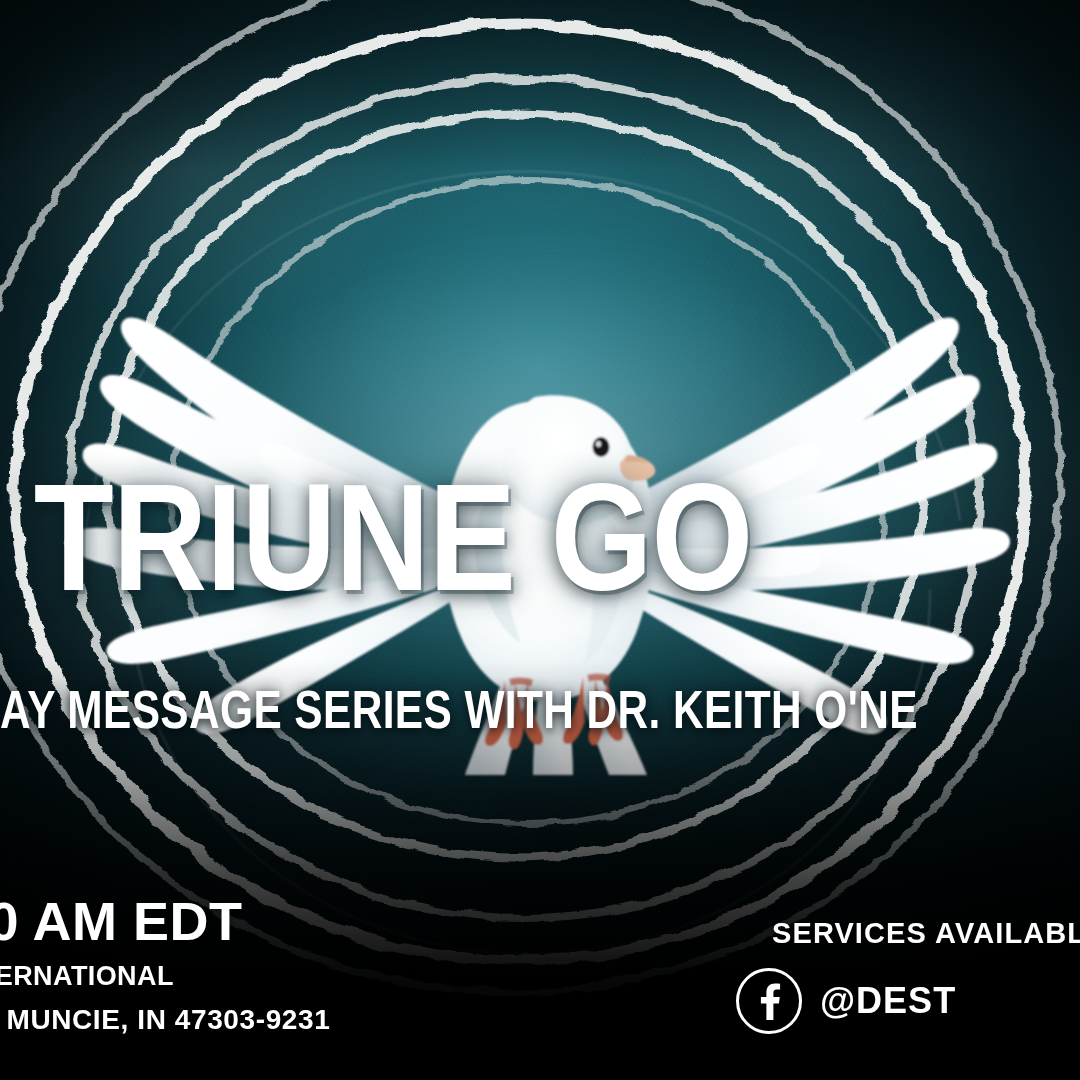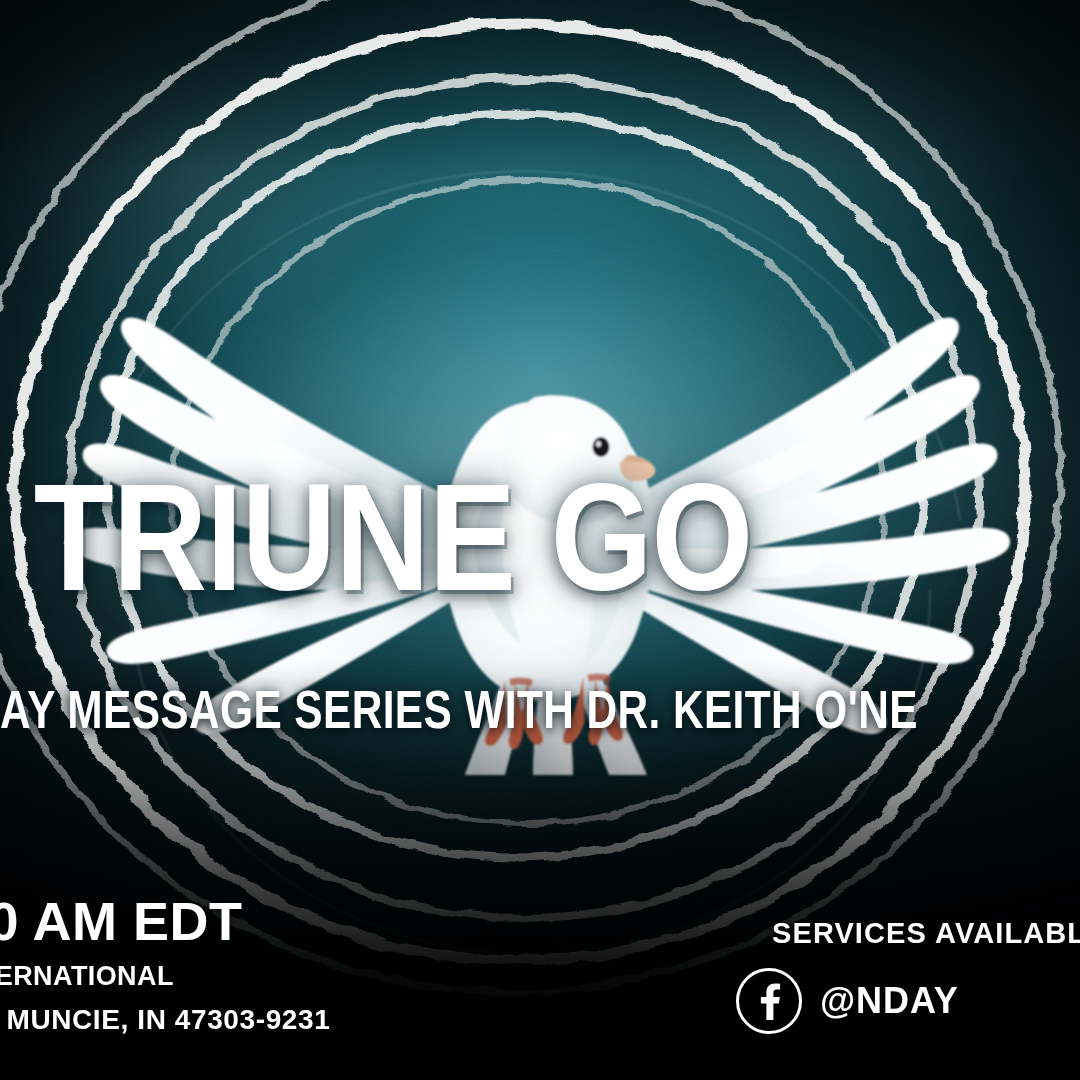--- a/index.html
+++ b/index.html
@@ -343,17 +343,17 @@
   </div>
 
   <div class="info-right">
     <div class="services">SERVICES AVAILABL</div>
     <div class="social-row">
       <div class="fb-icon">
         <svg viewBox="0 0 30 38" xmlns="http://www.w3.org/2000/svg" aria-hidden="true">
           <path d="M19.4 38 V21.6 h5.5 l0.9 -6.6 h-6.4 v-4.2 c0 -1.9 0.6 -3.2 3.3 -3.2 h3.4 V1.7 C25.5 1.6 23.4 1.4 21 1.4 c-5.1 0 -8.6 3.1 -8.6 8.8 v4.8 H6.9 v6.6 h5.5 V38 Z" fill="#ffffff"></path>
         </svg>
       </div>
-      <div class="handle">@NDAY</div>
+      <div class="handle">@DEST</div>
     </div>
   </div>
 
 </div>
 
 </body></html>

